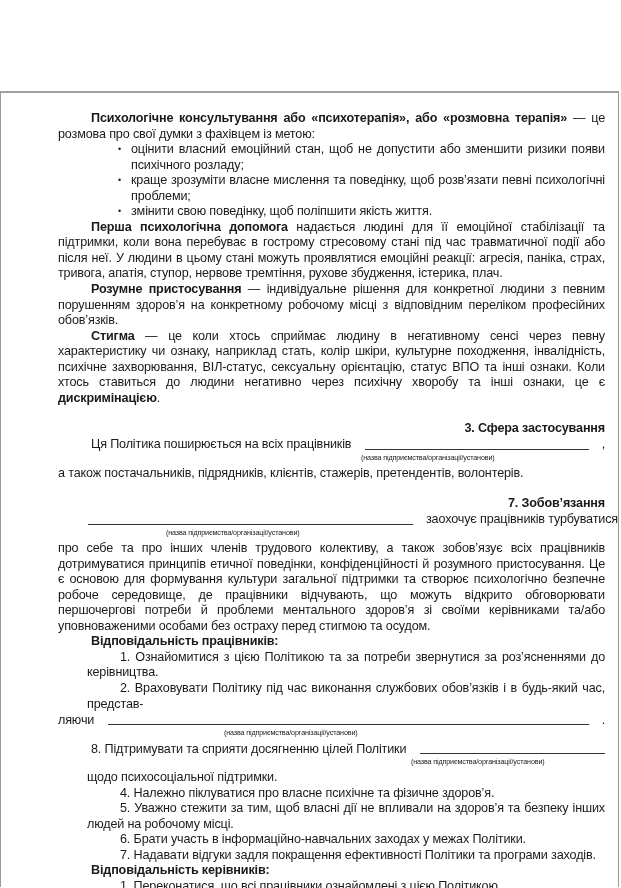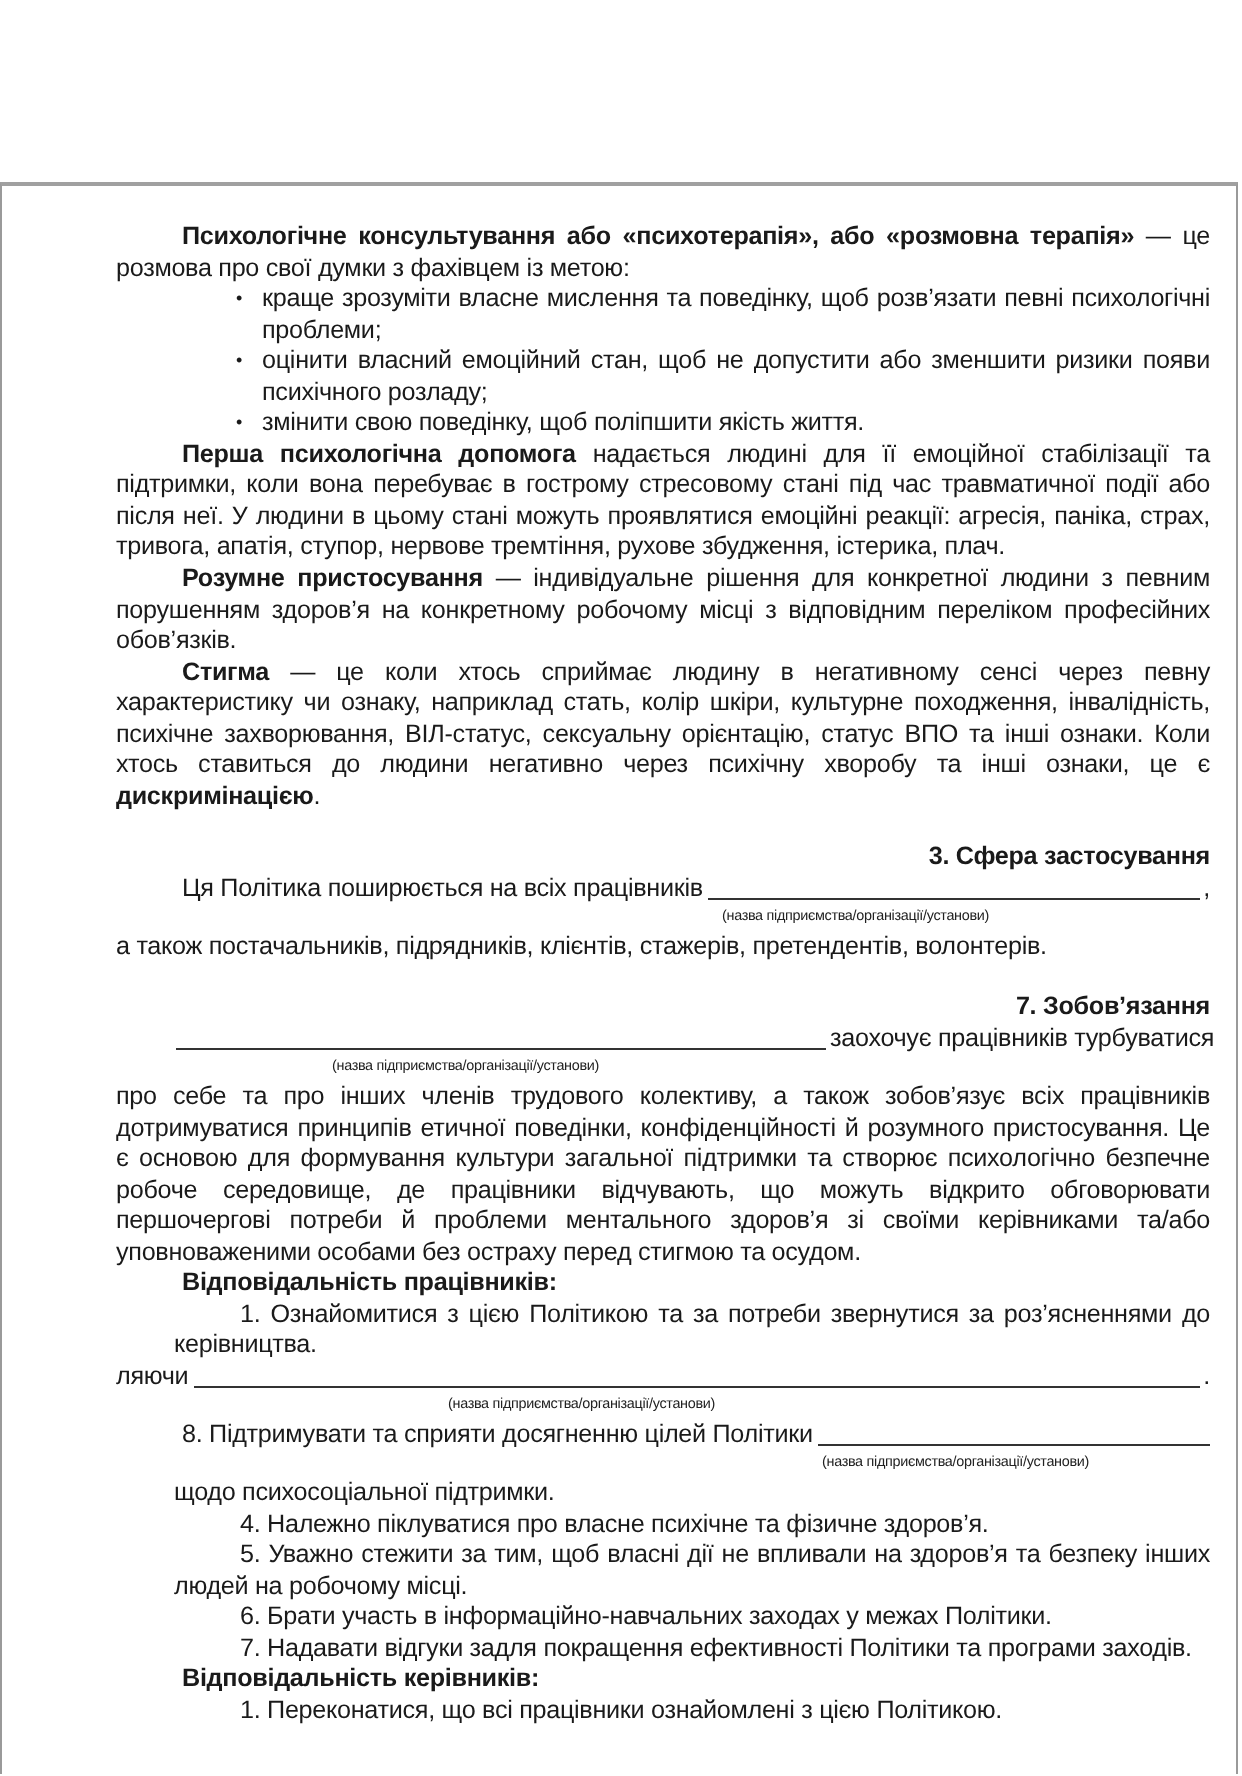--- a/index.html
+++ b/index.html
@@ -10,38 +10,38 @@
   .doc { position: absolute; left: 58px; top: 111px; width: 547px;
          font-size: 12.6px; line-height: 15.55px; letter-spacing: -0.15px; }
   p { margin: 0; text-align: justify; text-align-last: left; }
   .ind { text-indent: 33px; }
   b { font-weight: bold; }
   ul.bul { list-style: none; margin: 0; padding: 0 0 0 73px; }
   ul.bul li { position: relative; text-align: justify; }
   ul.bul li::before { content: "•"; position: absolute; left: -13px; font-size: 9px; }
   h3 { margin: 0; font-size: 12.6px; font-weight: bold; text-align: right; }
   .gap-m { height: 15px; }
-  .fill-row { display: flex; align-items: flex-end; white-space: nowrap; }
+  .fill-row { display: flex; align-items: flex-end; white-space: nowrap; gap: 11px; }
   .blank { flex: 1; border-bottom: 1px solid #333; height: 12px; margin: 0 2px 3px 3px; }
   .blank.fixed { flex: none; }
   .hint { font-size: 7.2px; line-height: 9px; color: #222; white-space: nowrap; }
   .hint-row { display: flex; height: 13px; text-align: right; }
   .ol p { text-indent: 33px; margin-left: 29px; }
 </style>
 </head>
 <body>
 
 <div class="frame"></div>
 
 <div class="doc">
 
   <p class="ind"><b>Психологічне консультування або «психотерапія», або «розмовна терапія»</b><span> — це розмова про свої думки з фахівцем із метою:</span></p>
   <ul class="bul">
+    <li>оцінити власний емоційний стан, щоб не допустити або зменшити ризики появи психічного розладу;</li>
     <li>краще зрозуміти власне мислення та поведінку, щоб розв’язати певні психологічні проблеми;</li>
-    <li>оцінити власний емоційний стан, щоб не допустити або зменшити ризики появи психічного розладу;</li>
     <li>змінити свою поведінку, щоб поліпшити якість життя.</li>
   </ul>
 
   <p class="ind"><b>Перша психологічна допомога</b><span> надається людині для її емоційної стабілізації та підтримки, коли вона перебуває в гострому стресовому стані під час травматичної події або після неї. У людини в цьому стані можуть проявлятися емоційні реакції: агресія, паніка, страх, тривога, апатія, ступор, нервове тремтіння, рухове збудження, істерика, плач.</span></p>
 
   <p class="ind"><b>Розумне пристосування</b><span> — індивідуальне рішення для конкретної людини з певним порушенням здоров’я на конкретному робочому місці з відповідним переліком професійних обов’язків.</span></p>
 
   <p class="ind"><b>Стигма</b><span> — це коли хтось сприймає людину в негативному сенсі через певну характеристику чи ознаку, наприклад стать, колір шкіри, культурне походження, інвалідність, психічне захворювання, ВІЛ-статус, сексуальну орієнтацію, статус ВПО та інші ознаки. Коли хтось ставиться до людини негативно через психічну хворобу та інші ознаки, це є </span><b>дискримінацією</b><span>.</span></p>
 
   <div class="gap-m"></div>
@@ -63,20 +63,21 @@
     <span style="flex:1; text-align:right;">заохочує працівників турбуватися</span>
   </div>
   <div class="hint-row">
       <span class="hint" style="margin-left:108px;">(назва підприємства/організації/установи)</span>
     </div>
   <p>про себе та про інших членів трудового колективу, а також зобов’язує всіх працівників дотримуватися принципів етичної поведінки, конфіденційності й розумного пристосування. Це є основою для формування культури загальної підтримки та створює психологічно безпечне робоче середовище, де працівники відчувають, що можуть відкрито обговорювати першочергові потреби й проблеми ментального здоров’я зі своїми керівниками та/або уповноваженими особами без остраху перед стигмою та осудом.</p>
 
   <p class="ind"><b>Відповідальність працівників:</b></p>
   <div class="ol">
     <p>1. Ознайомитися з цією Політикою та за потреби звернутися за роз’ясненнями до керівництва.</p>
+    <p style="text-align-last:justify;">2. Враховувати Політику під час виконання службових обов’язків і в будь-який час, представ-</p>
     <div class="fill-row">
       <span>ляючи</span>
       <span class="blank"></span>
       <span>.</span>
     </div>
     <div class="hint-row">
         <span class="hint" style="margin-left:166px;">(назва підприємства/організації/установи)</span>
       </div>
     <div class="fill-row" style="padding-left:33px;">
       <span>8. Підтримувати та сприяти досягненню цілей Політики</span>

